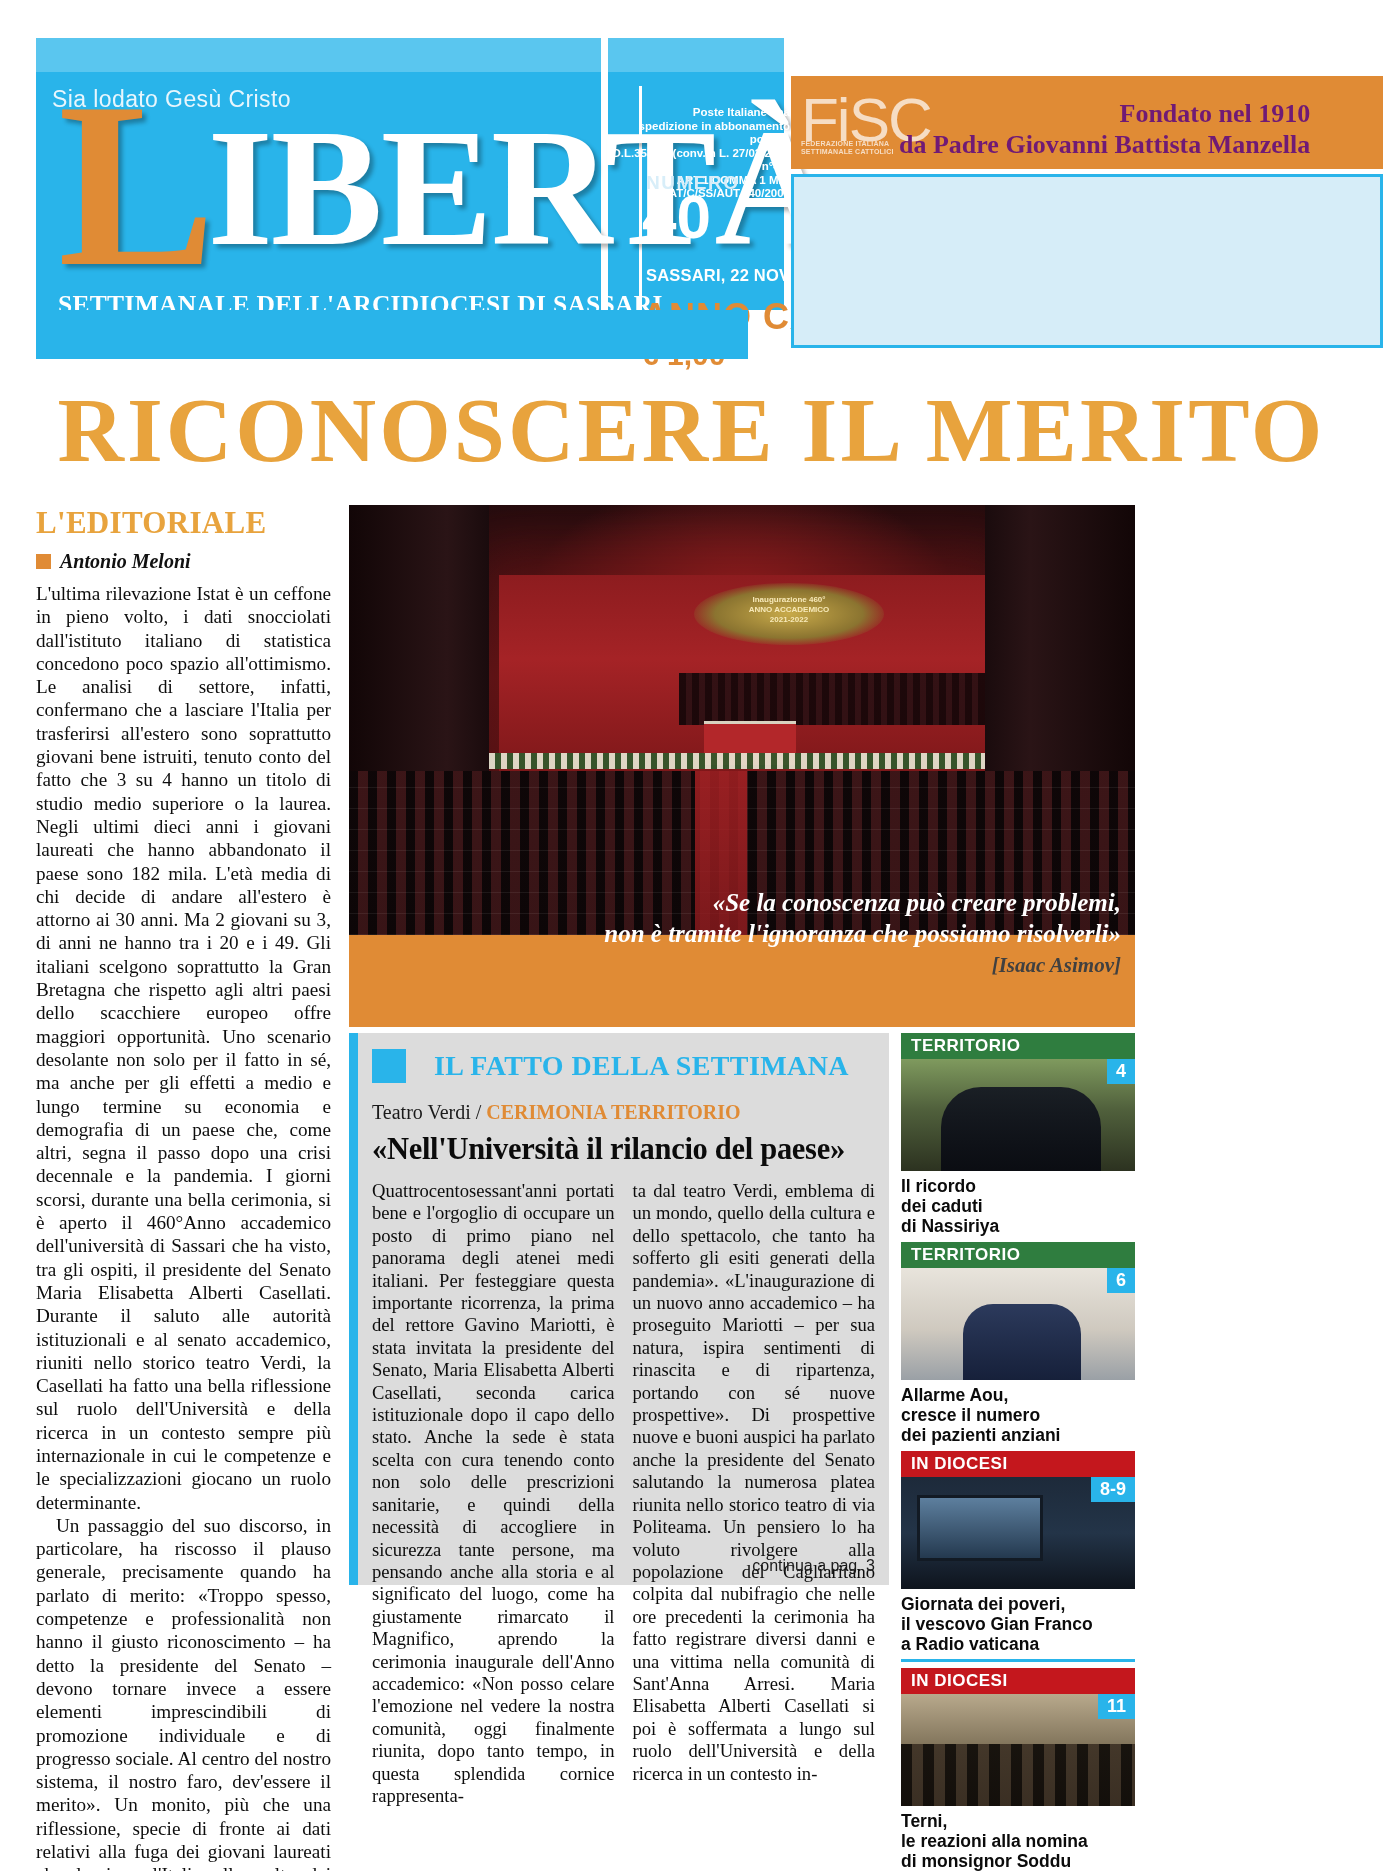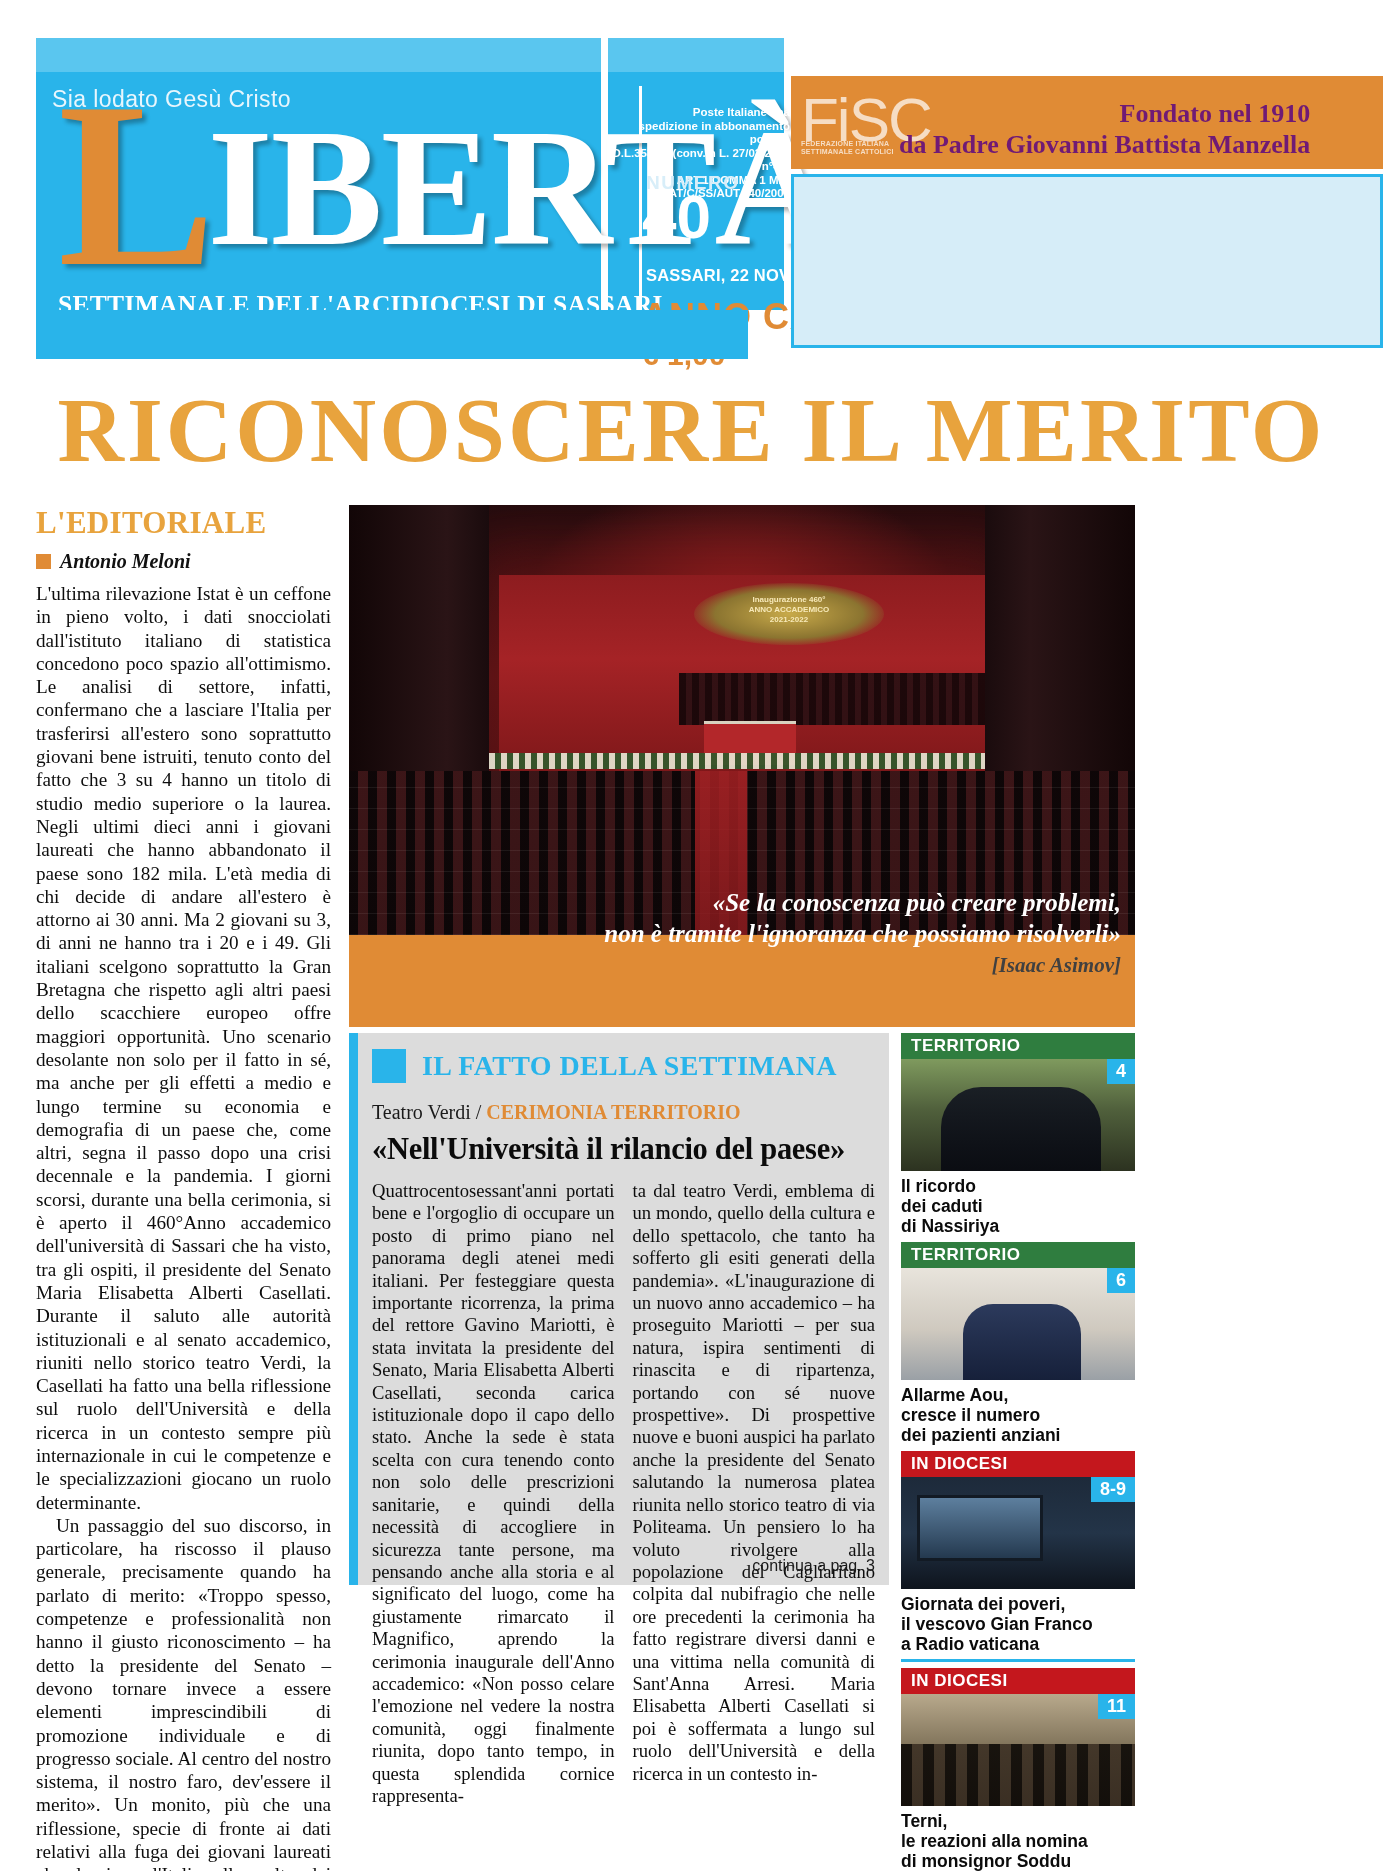--- a/index.html
+++ b/index.html
@@ -397,21 +397,21 @@
   .fatto {
     position: absolute;
     left: 349px; top: 1033px;
     width: 540px; height: 552px;
     background: #dcdcdc;
     border-left: 9px solid #29b4ea;
   }
   .fatto-head {
     display: flex;
     align-items: center;
-    gap: 16px;
+    gap: 28px;
     padding: 16px 0 0 14px;
   }
   .fatto-sq {
     width: 34px; height: 34px;
     background: #29b4ea;
     flex: 0 0 auto;
   }
   .fatto-title {
     font-family: "Liberation Serif", serif;
     font-weight: bold;

